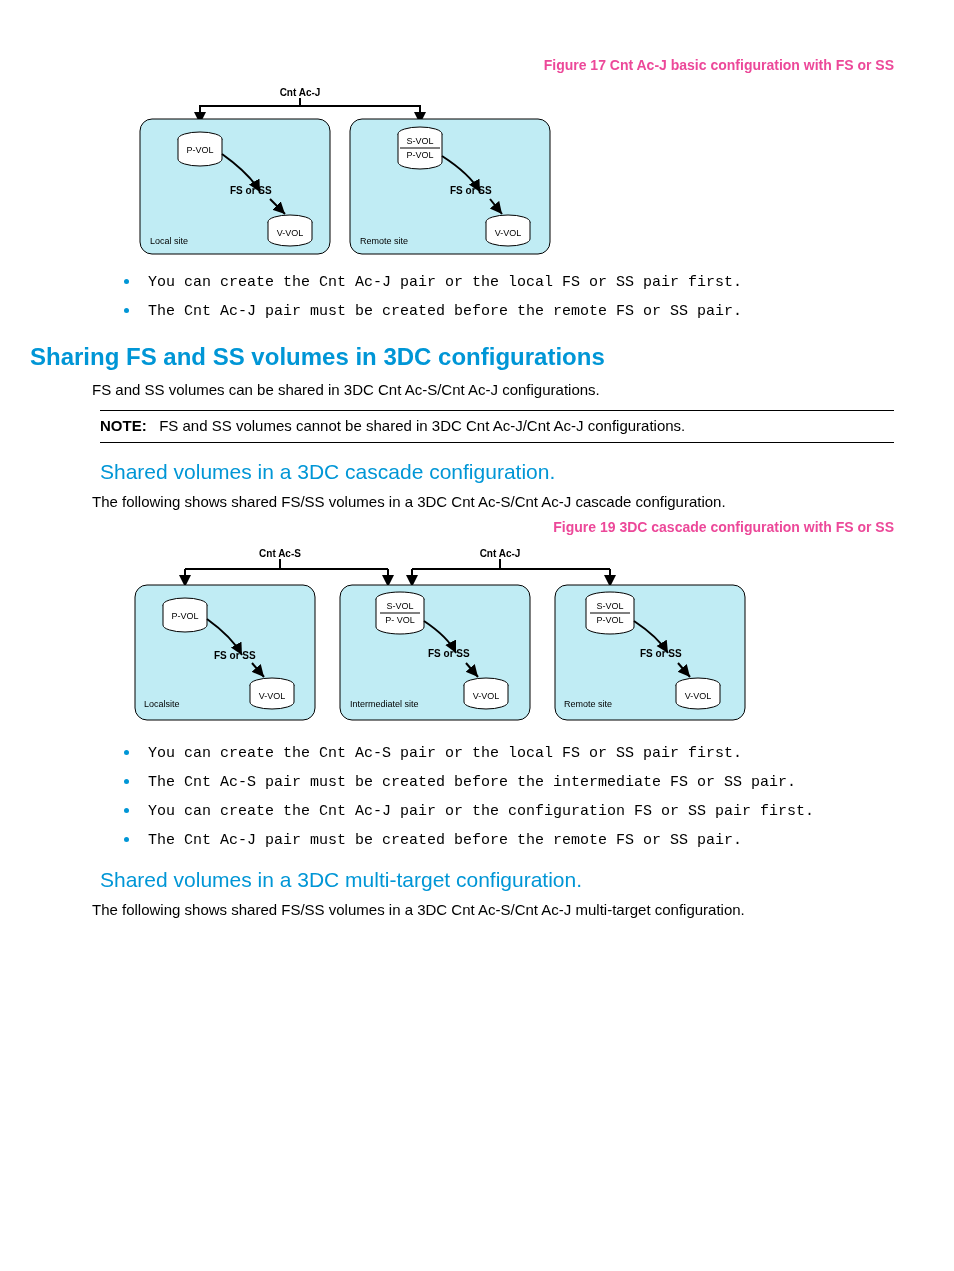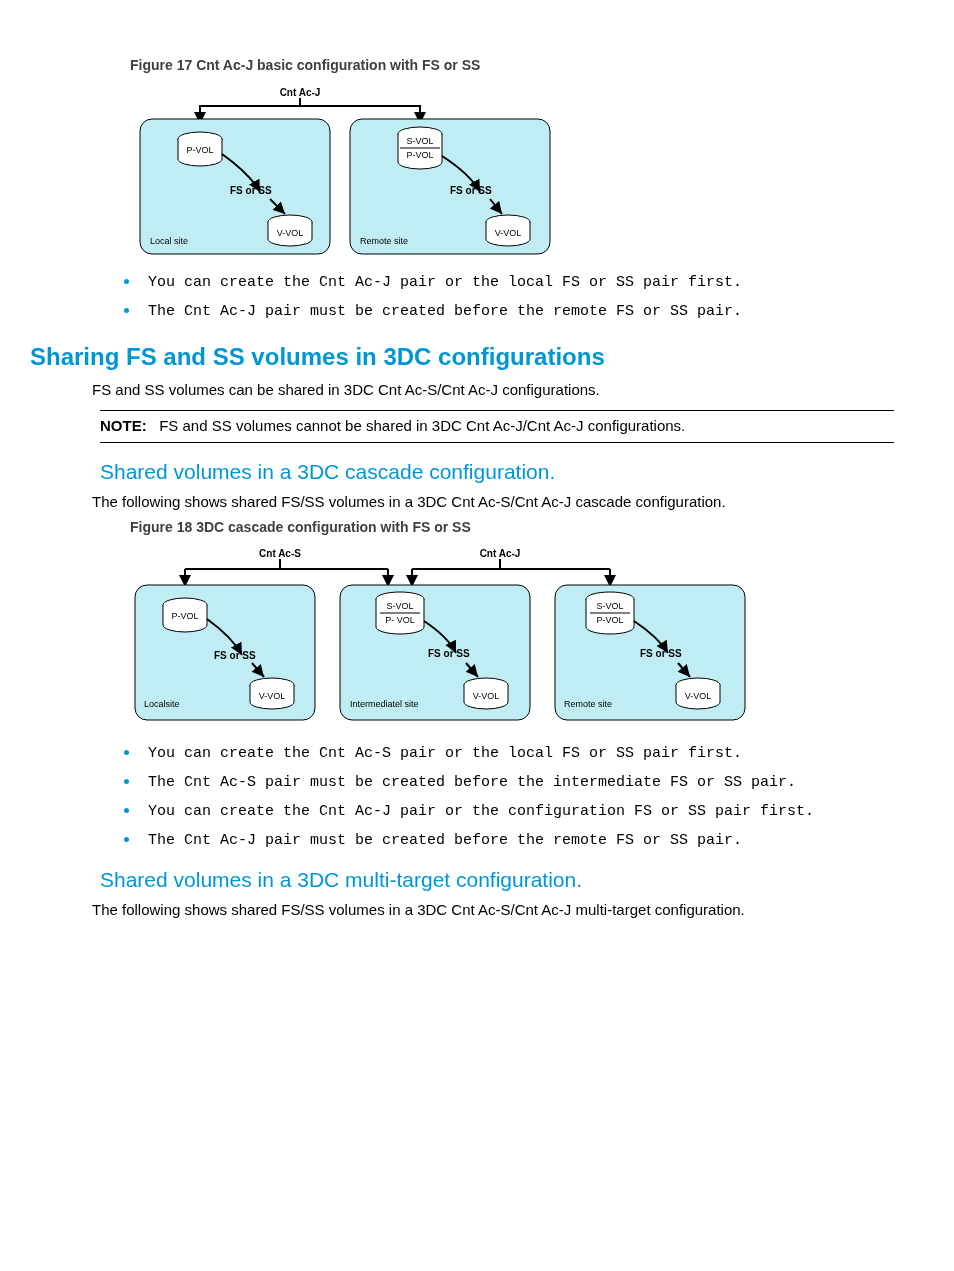--- a/index.html
+++ b/index.html
@@ -5,24 +5,25 @@
   body {
     font-family: Arial, Helvetica, sans-serif;
     font-size: 15px;
     color: #000;
     margin: 0;
     padding: 50px 60px 40px 60px;
     width: 834px;
     line-height: 1.4;
   }
   .figcap {
-    color: #404040;
+    color: #ec4899;
     font-weight: bold;
     font-size: 14px;
     margin: 6px 0 8px 70px;
+    text-align: right;
   }
   .h2 {
     color: #0096d6;
     font-size: 24px;
     font-weight: bold;
     margin: 18px 0 6px -30px;
   }
   .h3 {
     color: #0096d6;
     font-size: 21px;
@@ -106,21 +107,21 @@
 
 <hr class="note-hr-top">
 <div class="note">
   <b>NOTE:</b>&nbsp;&nbsp;&nbsp;<span>FS and SS volumes cannot be shared in 3DC Cnt Ac-J/Cnt Ac-J configurations.</span>
 </div>
 <hr class="note-hr-bot">
 
 <div class="h3">Shared volumes in a 3DC cascade configuration.</div>
 <div class="body-text">The following shows shared FS/SS volumes in a 3DC Cnt Ac-S/Cnt Ac-J cascade configuration.</div>
 
-<div class="figcap">Figure 18 3DC cascade configuration with FS or SS</div>
+<div class="figcap">Figure 19 3DC cascade configuration with FS or SS</div>
 
 <div class="dia">
 <svg width="620" height="190" viewBox="0 0 620 190">
   <defs>
         <marker id="ah2" markerWidth="8" markerHeight="8" refX="6" refY="3" orient="auto">
           <path d="M0,0 L6,3 L0,6 Z" fill="#000"></path>
         </marker>
       </defs>
   <text class="txt" x="150" y="12" text-anchor="middle">Cnt Ac-S</text>
   <text class="txt" x="370" y="12" text-anchor="middle">Cnt Ac-J</text>

